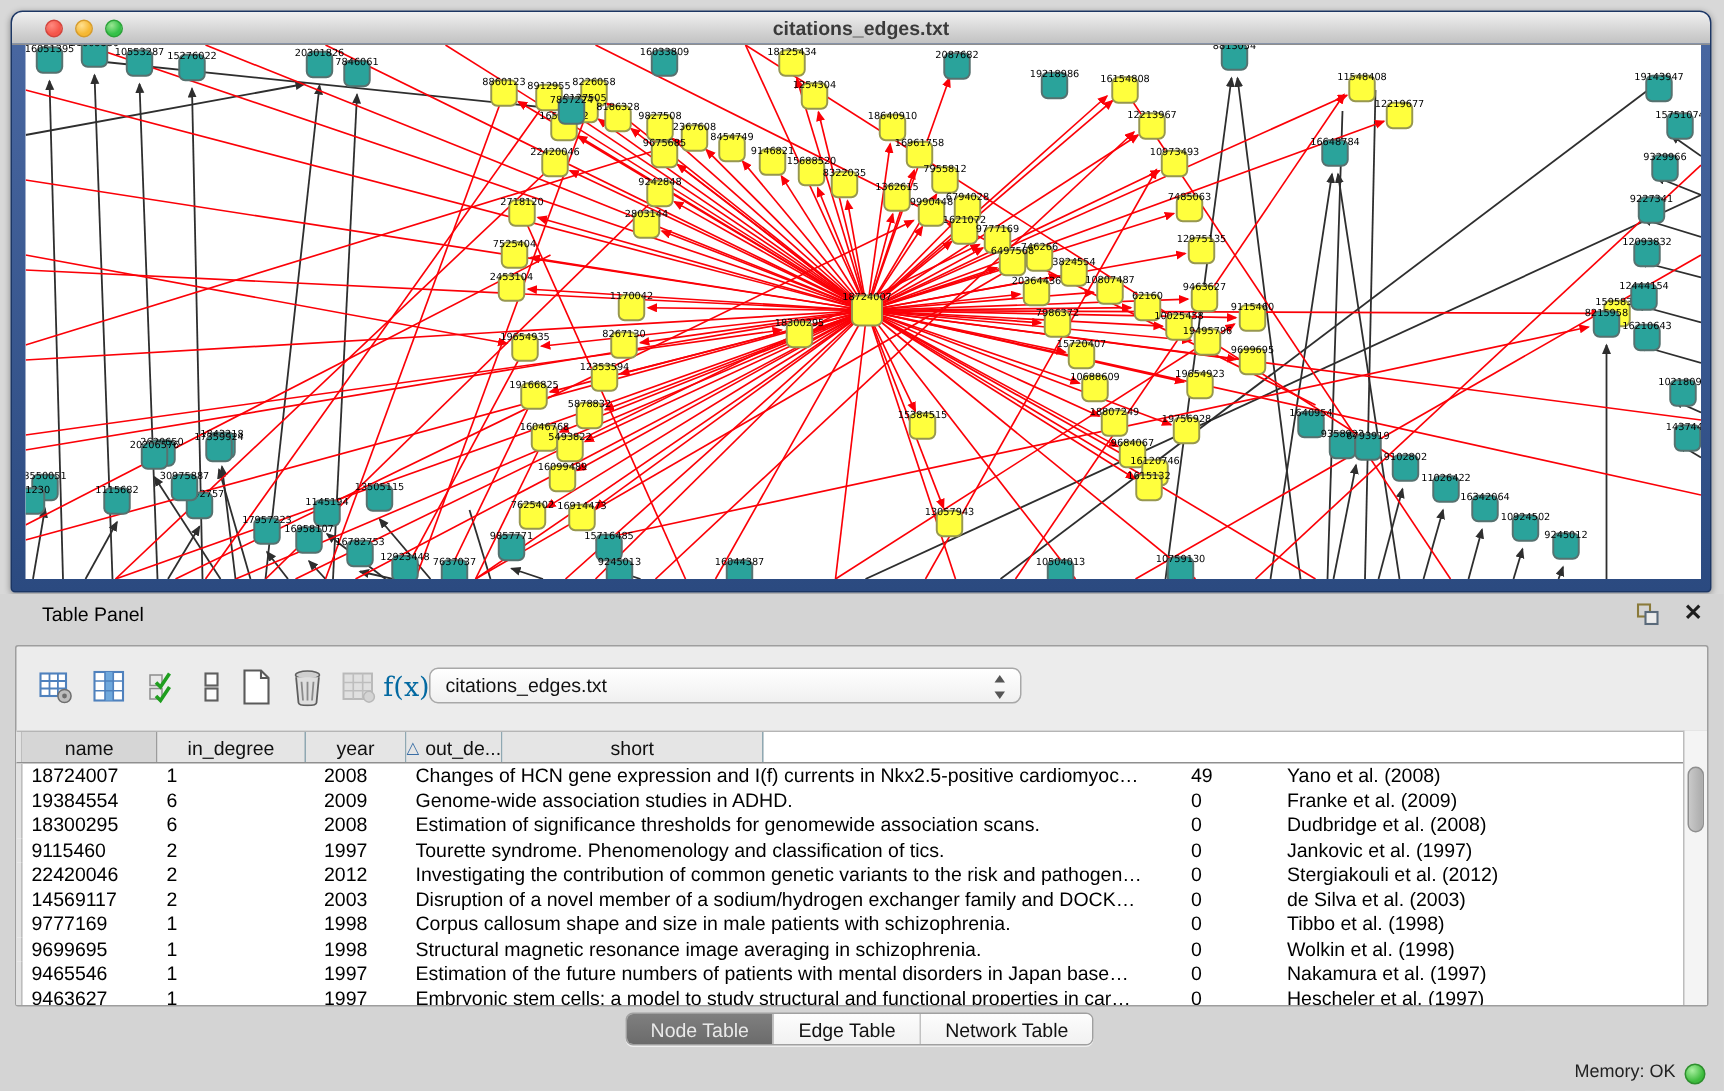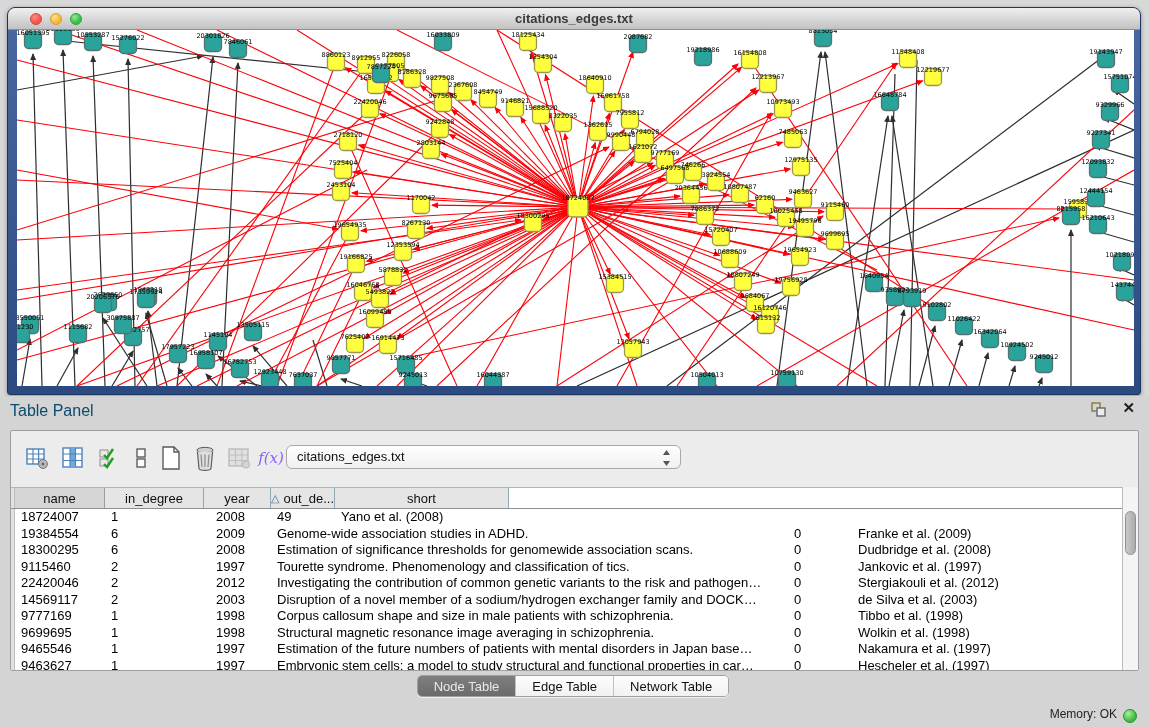--- a/index.html
+++ b/index.html
@@ -16,29 +16,29 @@
     font-size:13px; font-weight:bold; color:#3a3a3a; }
   .tl-btn { position:absolute; top:5px; width:12px; height:12px; border-radius:50%; }
   .tl-close { left:22px; background:radial-gradient(circle at 35% 30%,#ff8a80,#f5564a 60%); border:1px solid #d3443c; }
   .tl-min { left:42px; background:radial-gradient(circle at 35% 30%,#ffe090,#f6b833 60%); border:1px solid #d79c2b; }
   .tl-zoom { left:62px; background:radial-gradient(circle at 35% 30%,#9ae693,#35c148 60%); border:1px solid #2ba338; }
   .canvas-holder { position:absolute; left:9px; top:22px; width:1117px; height:356px; background:#ffffff; overflow:hidden; }
 
   
   .table-panel { position:absolute; left:0; top:396px; width:1149px; height:331px; background:#d4d4d4; }
   .panel-titlebar { position:absolute; left:0; top:0; right:0; height:26px; }
-  .panel-title { position:absolute; left:10px; top:6px; font-size:16px; color:#0c4a6e; }
+  .panel-title { position:absolute; left:28px; top:6px; font-size:13px; color:#000000; }
   .panel-float { position:absolute; right:42px; top:6px; width:16px; height:15px; cursor:pointer; }
   .panel-close { position:absolute; right:14px; top:3px; font-size:15px; font-weight:bold; color:#1d1d1d; cursor:pointer; }
 
   .panel-box { position:absolute; left:10px; top:34px; width:1129px; height:241px;
     background:#ececec; border:1px solid #9e9e9e; border-radius:2px; }
   .toolbar { position:absolute; left:0; top:0; right:0; height:54px; }
   .tool-btn { position:absolute; top:13px; width:28px; height:28px; display:flex; align-items:center; justify-content:center; cursor:pointer; }
-  .fx-label { font-size:15px; font-style:italic; font-family:"DejaVu Serif",serif; color:#8b5cf6; }
+  .fx-label { font-size:18px; font-family:"DejaVu Serif",serif; color:#0369a1; }
   .combo { position:absolute; left:275px; top:14px; width:395px; height:24px;
     background:linear-gradient(#ffffff,#f0f0f0); border:1px solid #a8a8a8; border-radius:6px;
     font-size:13px; color:#111; line-height:22px; padding-left:10px; cursor:pointer; }
   .combo-arrows { position:absolute; right:8px; top:2px; width:11px; height:20px; }
 
   .tablewrap { position:absolute; left:0; top:56px; right:0; bottom:0; background:#ffffff; border-top:1px solid #b5b5b5; display:flex; flex-direction:column; }
   .thead { display:flex; height:21px; border-bottom:1px solid #8f8f8f; font-size:13px; }
   .th { background:#e5e5e5; border-right:1px solid #8fa8b2; display:flex; align-items:center; justify-content:center; color:#101010; overflow:hidden; white-space:nowrap; }
   .th.gray { background:#d6d6d6; border-right:1px solid #9c9c9c; }
   .stub { width:4px; background:#e2e2e2; border-right:1px solid #bdbdbd; }
@@ -597,20 +597,21 @@
         <div class="th c6">
             <span>pagerank</span>
           </div>
       </div>
       <div class="tbody">
           <div class="trow">
             <div class="stub"></div>
             <div class="td c0">18724007</div>
             <div class="td c1">1</div>
             <div class="td c2">2008</div>
+            <div class="td c3">Changes of HCN gene expression and I(f) currents in Nkx2.5-positive cardiomyoc…</div>
             <div class="td c4">49</div>
             <div class="td c5">Yano et al. (2008)</div>
             <div class="td c6">5.3E-5</div>
           </div>
           <div class="trow">
             <div class="stub"></div>
             <div class="td c0">19384554</div>
             <div class="td c1">6</div>
             <div class="td c2">2009</div>
             <div class="td c3">Genome-wide association studies in ADHD.</div>

